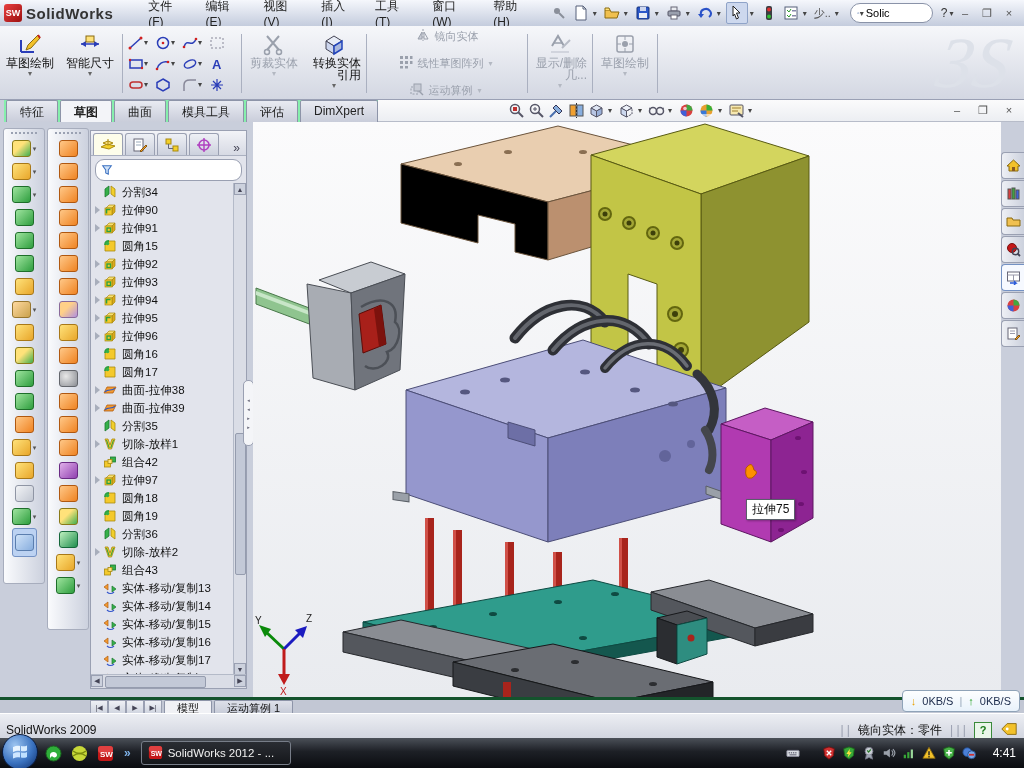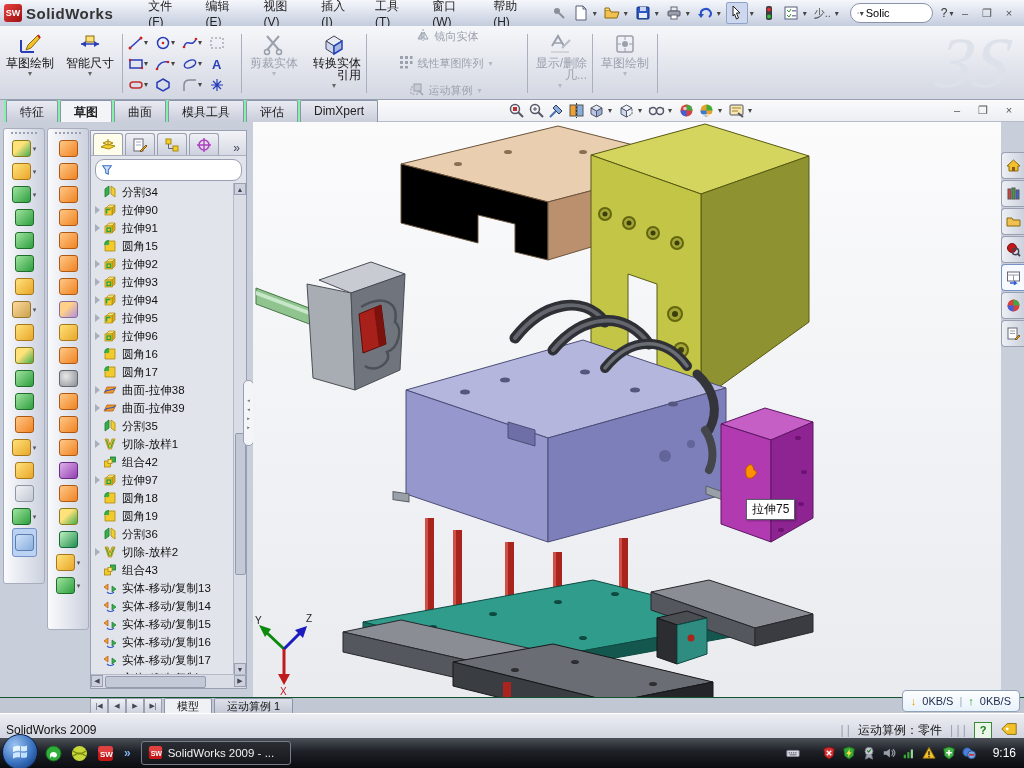--- a/index.html
+++ b/index.html
@@ -120,21 +120,21 @@
     padding:1px 5px;font-size:12px;box-shadow:1px 1px 2px rgba(0,0,0,.3);}
   
   .tpane{position:absolute;right:0;top:30px;width:23px;display:flex;flex-direction:column;gap:1px;}
   .tptab{width:22px;height:25px;background:linear-gradient(90deg,#eef0f5,#ccd1dd);
     border:1px solid #9aa0b2;border-right:none;border-radius:4px 0 0 4px;
     display:flex;align-items:center;justify-content:center;}
   .tptab svg{width:15px;height:15px;}
   .tptab.active{background:#f6f9ff;border-color:#7492c4;}
   
   .doctabs{position:absolute;left:0;top:697px;width:1024px;height:16px;background:#c2c7d4;
-    border-top:1px solid #14532d;display:flex;align-items:stretch;}
+    border-top:3px solid #14532d;display:flex;align-items:stretch;}
   .navbtns{margin-left:90px;display:flex;}
   .nbtn{width:16px;border:1px solid #9aa0b2;background:linear-gradient(#eef0f5,#ccd1dd);
     font-size:7px;color:#445;display:flex;align-items:center;justify-content:center;}
   .dtab{padding:1px 12px;border:1px solid #8d94a8;border-bottom:none;margin-left:2px;font-size:11px;
     background:linear-gradient(#dde0e9,#c2c7d4);border-radius:2px 2px 0 0;display:flex;align-items:center;}
   .dtab.active{background:#f0f1f5;}
   
   .statusbar{position:absolute;left:0;top:713px;width:1024px;height:25px;
     background:linear-gradient(#eceef3,#c9cdd9);border-top:1px solid #fff;
     display:flex;align-items:center;box-sizing:border-box;padding:16px 6px;}
@@ -1288,21 +1288,21 @@
     <div class="nbtn">▶|</div>
   </div>
   <div class="dtab active">模型</div>
   <div class="dtab">运动算例 1</div>
 </div>
 
 <div class="statusbar">
   <span>SolidWorks 2009</span>
   <div class="st-right">
     <span class="st-sep">| |</span>
-    <span>运动算例：零件</span>
+    <span>镜向实体：零件</span>
     <span class="st-sep">| | |</span>
     <span class="qmark">?</span>
     <span class="tagico">
       <svg viewBox="0 0 20 14">
           <path d="M2 7 L8 1 L18 1 L18 13 L8 13 Z" fill="#f2c12a" stroke="#8a6a10" stroke-width="1"></path>
           <circle cx="8" cy="7" r="1.6" fill="#fff"></circle>
         </svg>
     </span>
   </div>
 </div>
@@ -1348,21 +1348,21 @@
     </div>
   <span class="chev">»</span>
   <div style="width:10px;"></div>
   <div id="tasks" style="display:flex;">
       <div class="taskbtn active">
         <span><svg viewBox="0 0 17 17">
             <rect x="1" y="1" width="15" height="15" rx="3" fill="#c41818"></rect>
             <rect x="1" y="1" width="15" height="7" rx="3" fill="#e04040"></rect>
             <text x="3" y="12" font-size="8" font-weight="bold" fill="#fff">SW</text>
           </svg></span>
-        <span>SolidWorks 2009 - ...</span>
+        <span>SolidWorks 2012 - ...</span>
       </div>
     </div>
   <div class="tray" id="tray">
       <span class="trayico kbd">
         <svg viewBox="0 0 16 16">
           <rect x="1" y="5" width="14" height="7" rx="1" fill="#d8dce2" stroke="#889"></rect>
           <g fill="#667">
             <rect x="3" y="7" width="1.5" height="1.5"></rect>
             <rect x="5.5" y="7" width="1.5" height="1.5"></rect>
             <rect x="8" y="7" width="1.5" height="1.5"></rect>
@@ -1417,14 +1417,14 @@
         </svg>
       </span>
       <span class="trayico">
         <svg viewBox="0 0 16 16">
           <circle cx="6" cy="7" r="5" fill="#4a80d8" stroke="#224a8a"></circle>
           <circle cx="11" cy="10" r="4.5" fill="#78a8e8" stroke="#224a8a"></circle>
           <rect x="8" y="9" width="6" height="2" fill="#d03030"></rect>
         </svg>
       </span>
     </div>
-  <span class="clock" style="margin-right:8px;">9:16</span>
+  <span class="clock" style="margin-right:8px;">4:41</span>
 </div>
 
 </body></html>

